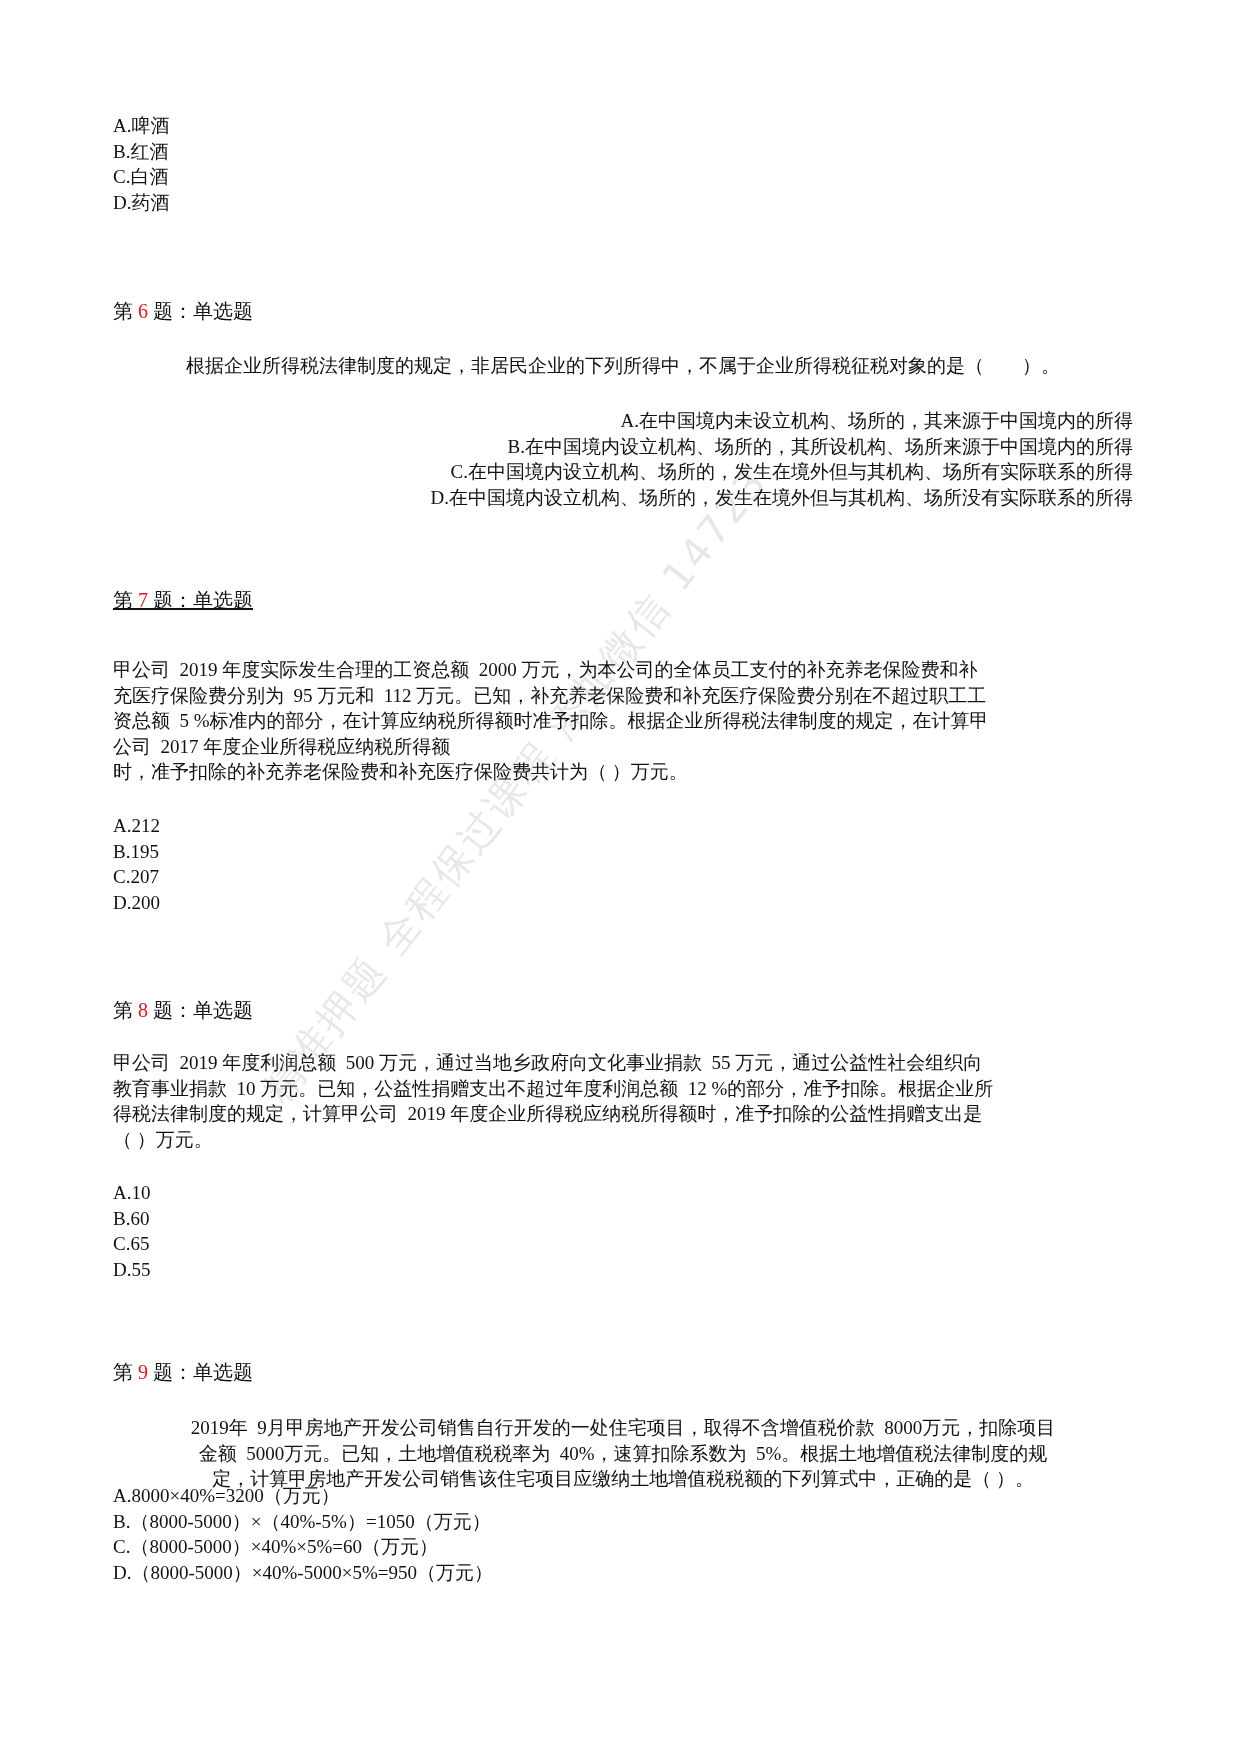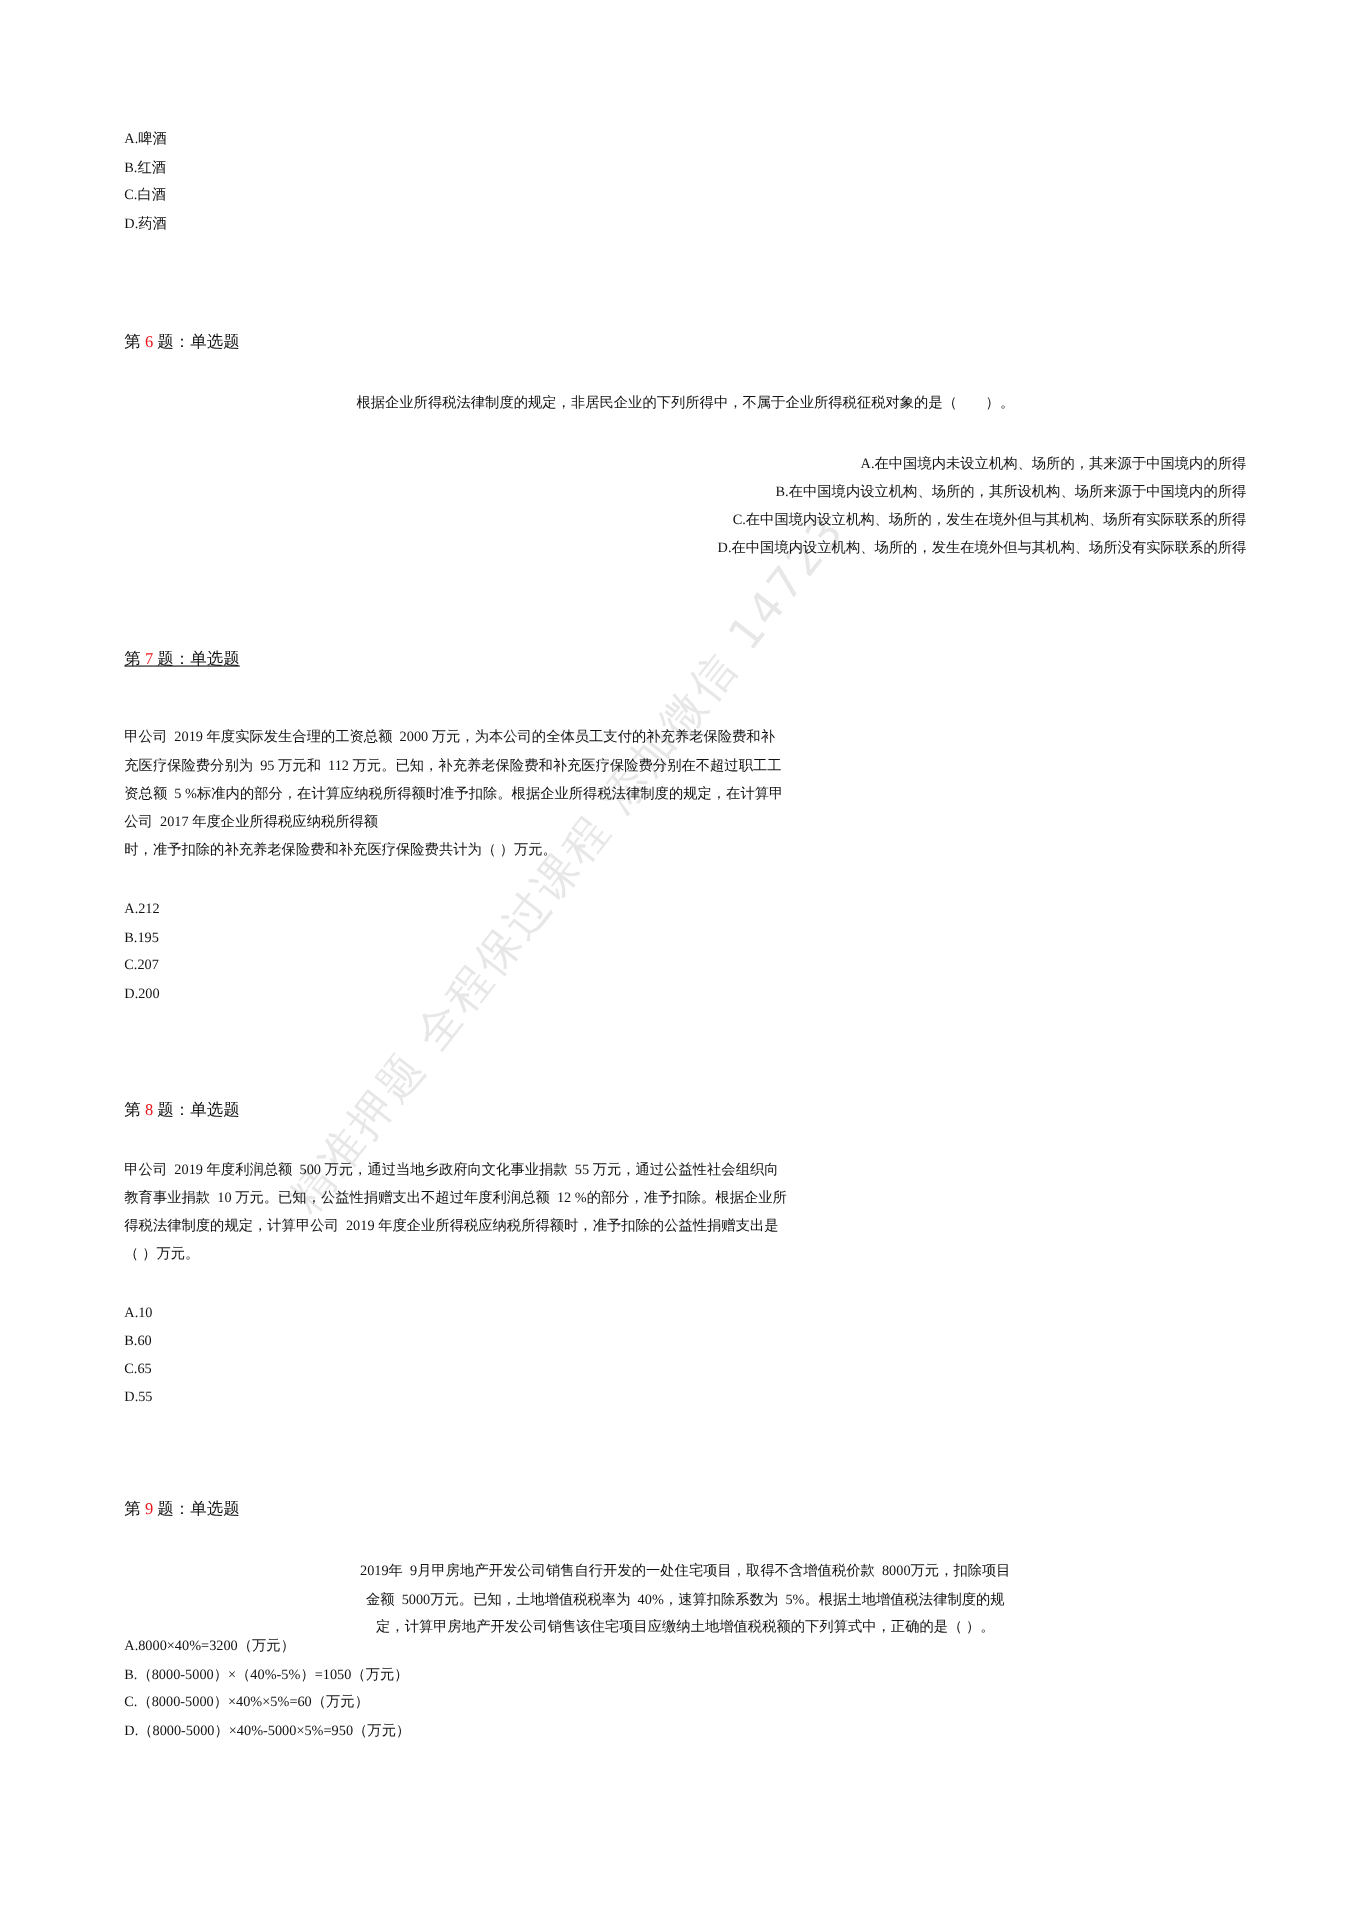--- a/index.html
+++ b/index.html
@@ -2,23 +2,23 @@
 <html><head>
 <meta charset="utf-8">
 <style>
   html, body { margin: 0; padding: 0; background: #ffffff; }
   body {
     width: 1239px; height: 1753px; position: relative; overflow: hidden;
     font-family: "Liberation Serif", "DejaVu Serif", serif;
     color: #111111;
   }
   .page { position: absolute; left: 0; top: 0; width: 1239px; height: 1753px; }
-  .block { position: absolute; left: 113px; width: 1020px; font-size: 13px; line-height: 25.5px; }
+  .block { position: absolute; left: 113px; width: 1020px; font-size: 19px; line-height: 25.5px; }
   .line { display: block; white-space: pre; }
-  .qhead { font-size: 15px; line-height: 25.5px; }
+  .qhead { font-size: 20px; line-height: 25.5px; }
   .qnum { color: #e8141b; }
   .watermark {
     position: absolute; left: 250px; top: 1080px;
     transform-origin: 0 0; transform: rotate(-52deg);
     font-family: "DejaVu Sans", sans-serif; font-size: 40px; letter-spacing: 3px;
     color: rgba(120,120,120,0.18); white-space: nowrap; pointer-events: none;
   }
 </style>
 </head>
 <body>

